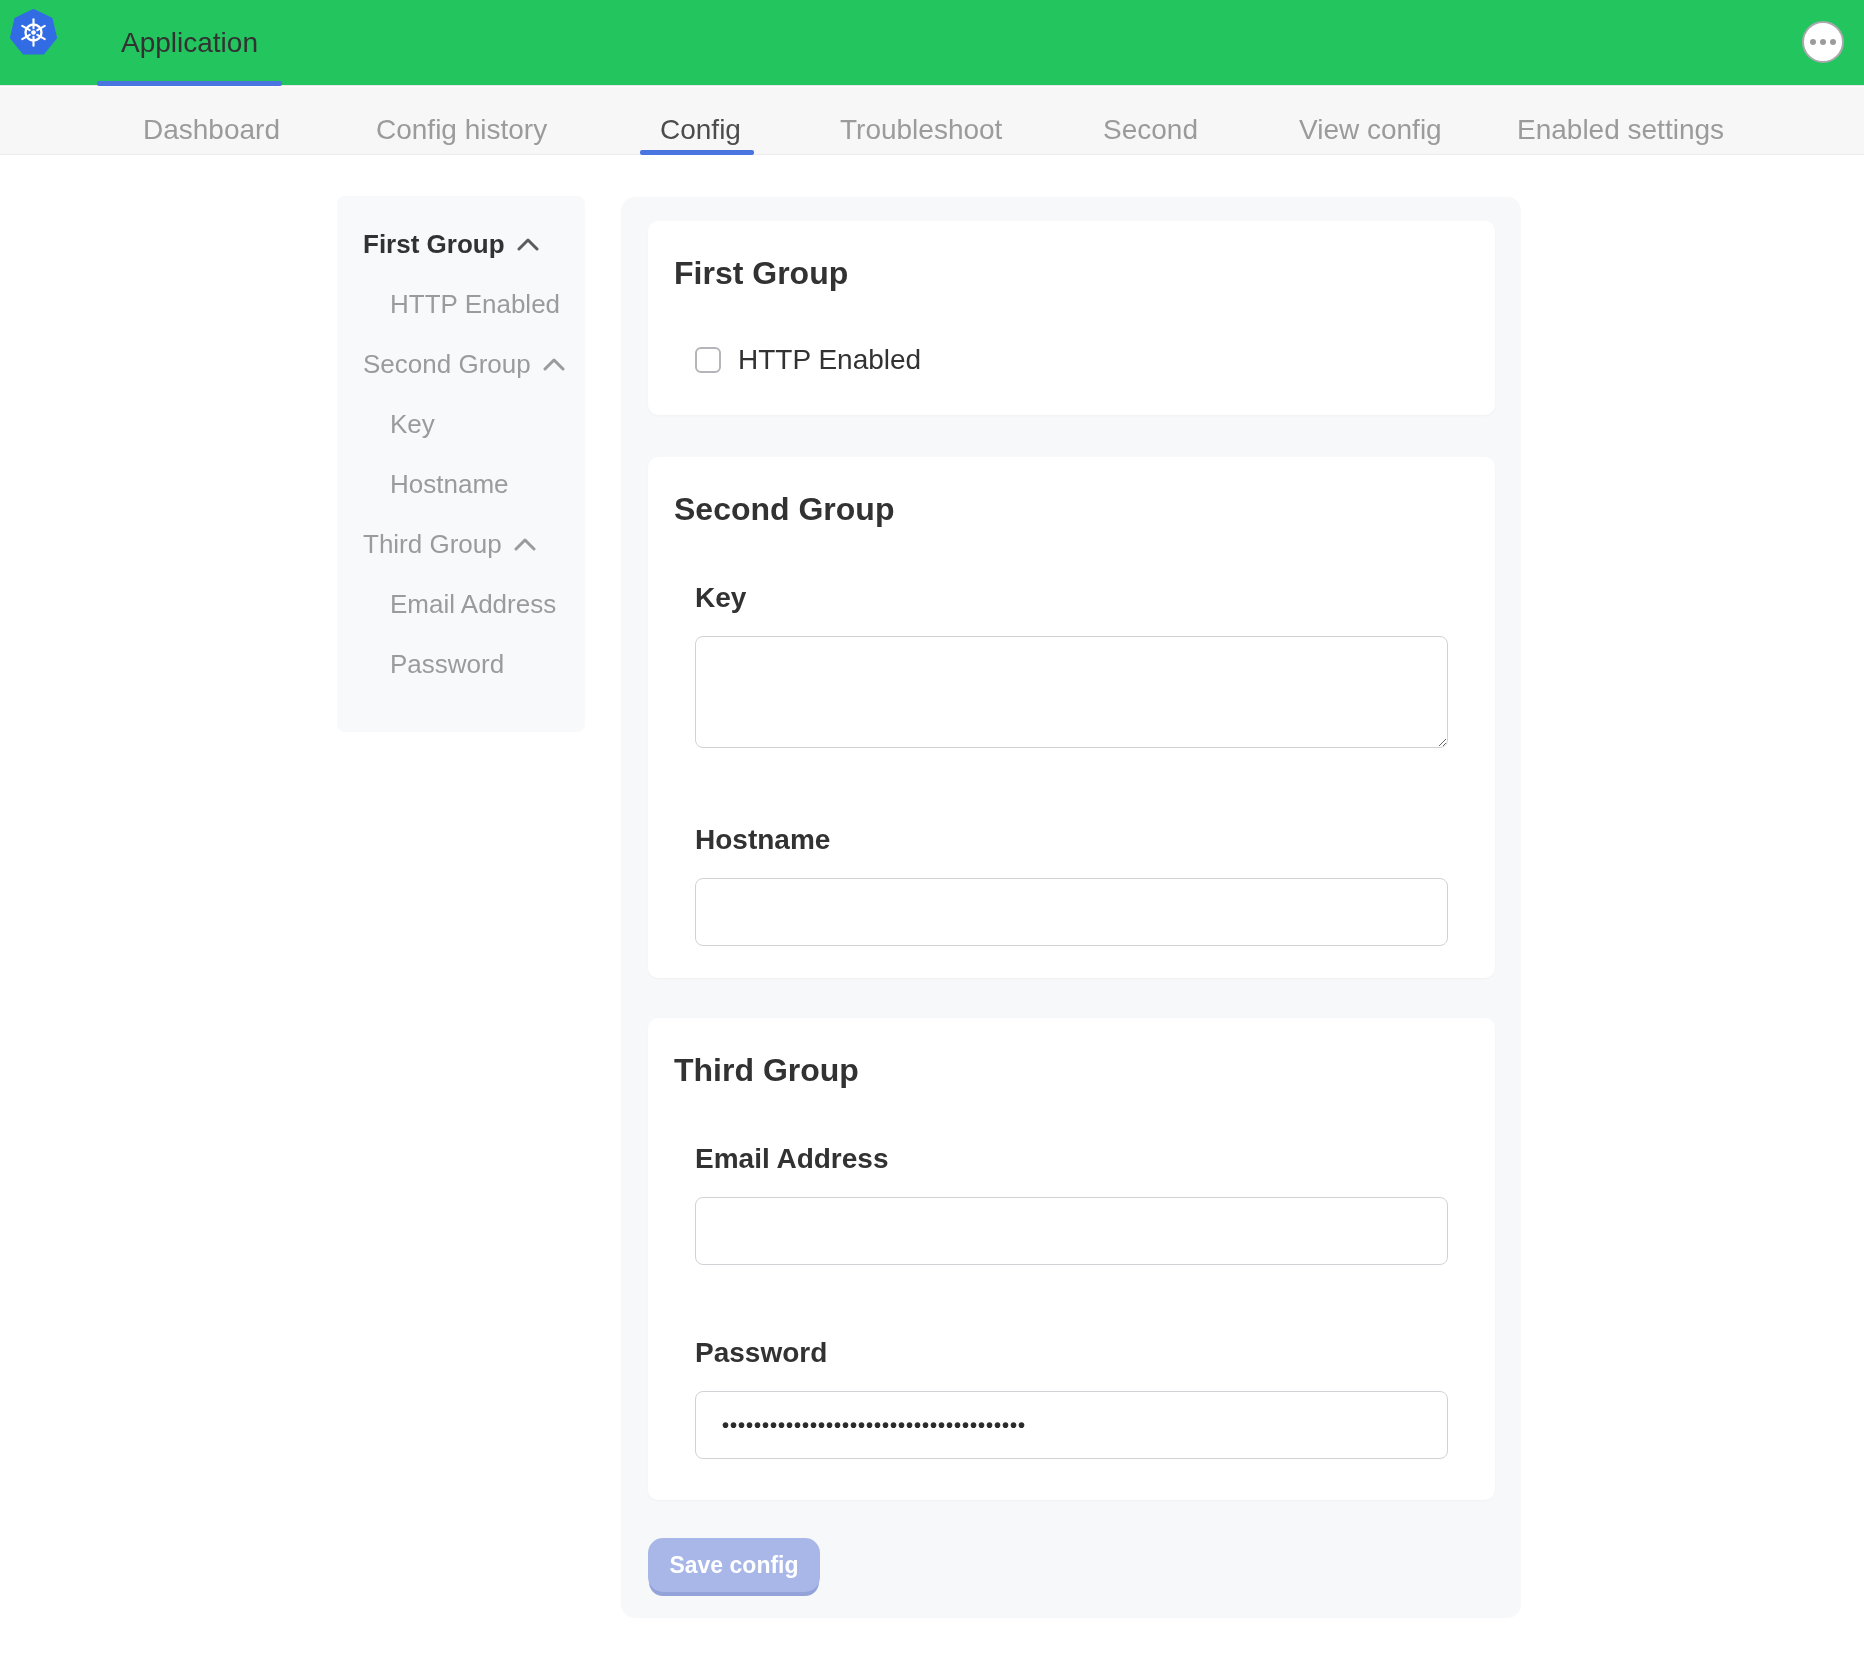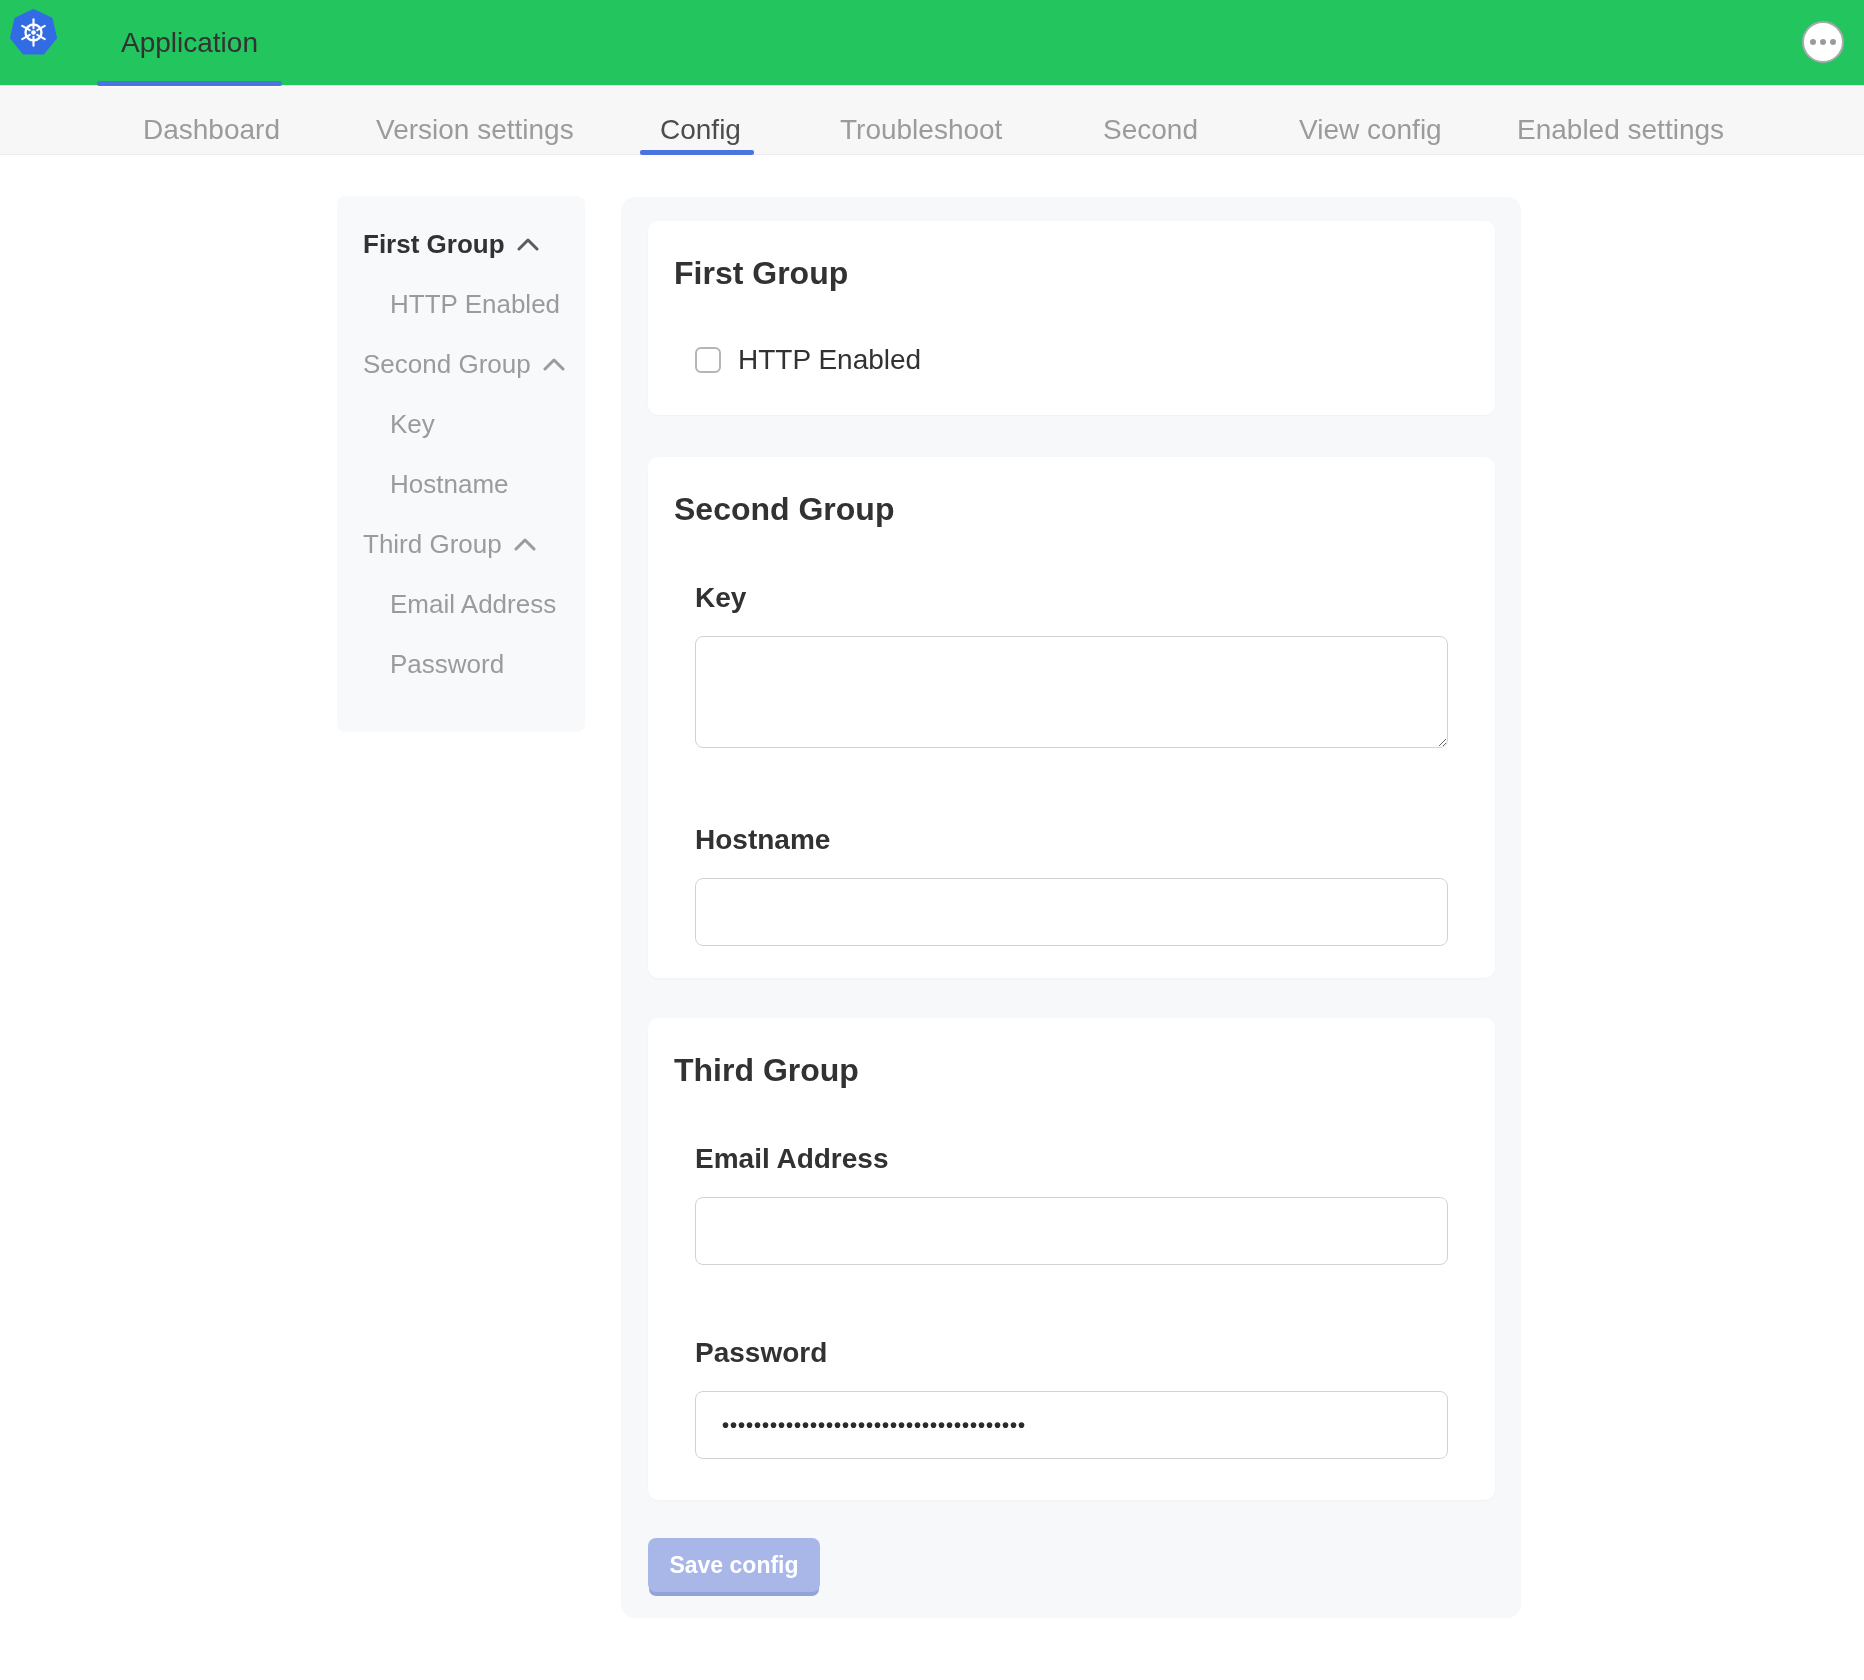--- a/index.html
+++ b/index.html
@@ -59,21 +59,21 @@
     background:#fff; font-family:inherit; font-size:28px; color:#323232;
     padding:14px 20px; outline:none; resize:both; }
   .pwd { font-size:20px; letter-spacing:1px; color:#2b2b2b; font-weight:700; }
 
   .checkbox-row { margin-top:52px; display:flex; align-items:center; gap:17px; }
   .checkbox { width:26px; height:26px; appearance:none; -webkit-appearance:none;
     border:2px solid #b5b5b9; border-radius:6px; background:#fff; cursor:pointer; }
   .checkbox-row span { font-size:28px; font-weight:500; color:#323232; cursor:pointer; }
 
   .save-btn { position:absolute; left:27px; top:1341px; width:172px; height:54px;
-    background:#a8b7e8; border:none; border-radius:8px; color:#ffffff;
+    background:#a8b7e8; border:none; border-radius:15px; color:#ffffff;
     font-family:inherit; font-size:23px; font-weight:700; cursor:pointer;
     box-shadow:0 5px 0 -1px #93a3d9; }
 </style>
 </head>
 <body>
 
 <div class="header">
   <svg class="logo" viewBox="0 0 100 100">
     <polygon points="50,2 88.6,20.5 98.2,61.5 71.5,94.6 28.5,94.6 1.8,61.5 11.4,20.5" fill="#326CE5" stroke="#326CE5" stroke-width="4" stroke-linejoin="round"></polygon>
     <circle cx="50" cy="50" r="17" fill="none" stroke="#ffffff" stroke-width="5"></circle>
@@ -91,21 +91,21 @@
   <div class="app-underline"></div>
   <div class="menu-btn">
     <i></i>
     <i></i>
     <i></i>
   </div>
 </div>
 
 <div class="nav">
   <div class="tab" style="left:143px">Dashboard</div>
-  <div class="tab" style="left:376px">Version settings</div>
+  <div class="tab" style="left:376px">Config history</div>
   <div class="tab active" style="left:660px">Config</div>
   <div class="tab" style="left:840px">Troubleshoot</div>
   <div class="tab" style="left:1103px">Second</div>
   <div class="tab" style="left:1299px">View config</div>
   <div class="tab" style="left:1517px">Enabled settings</div>
   <div class="config-underline"></div>
 </div>
 
 <div class="sidebar">
   <div class="side-row active">

